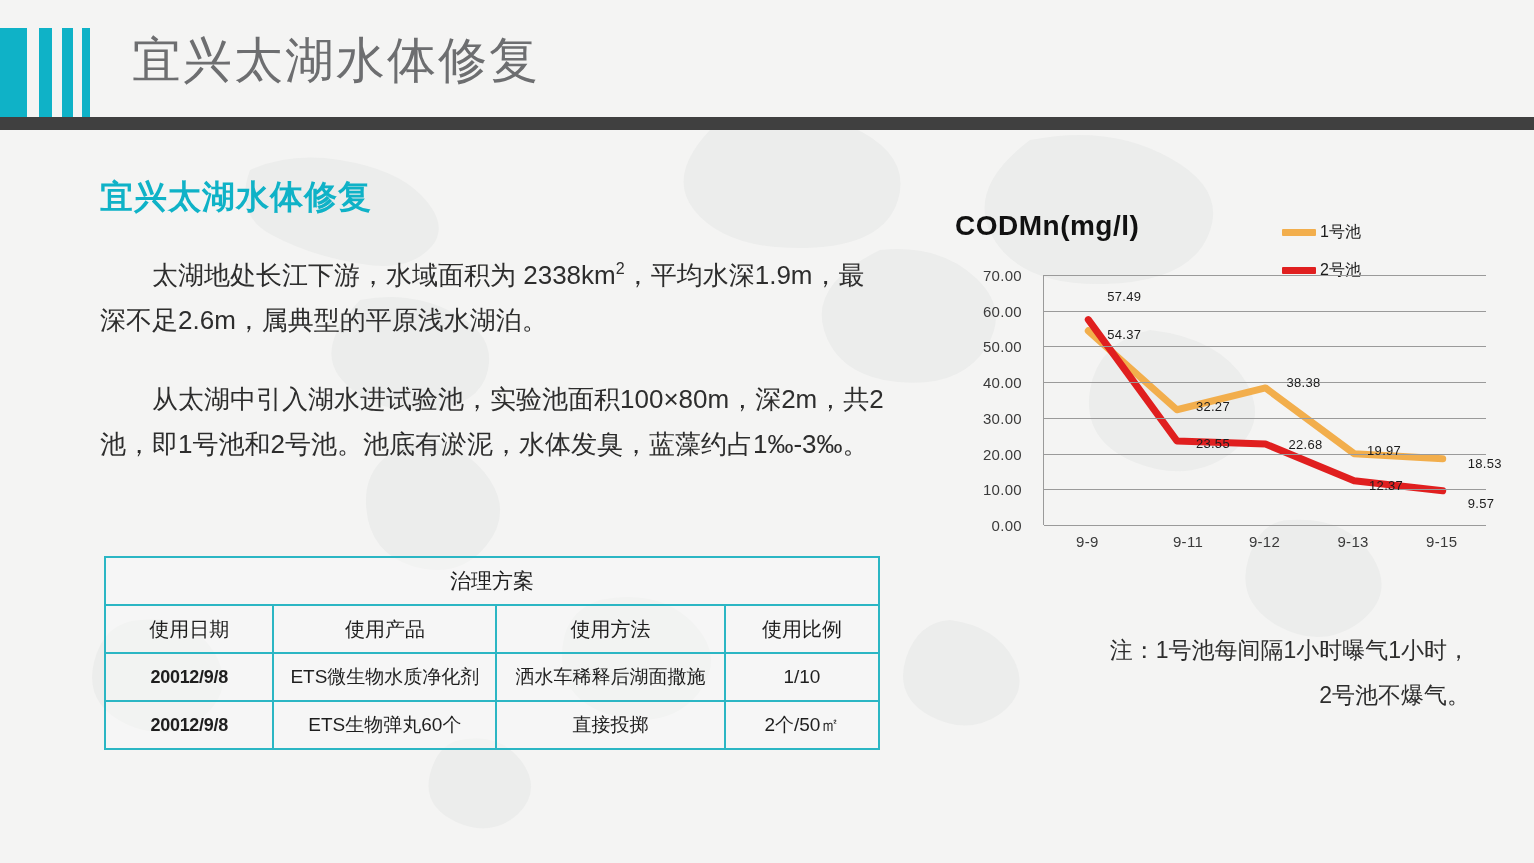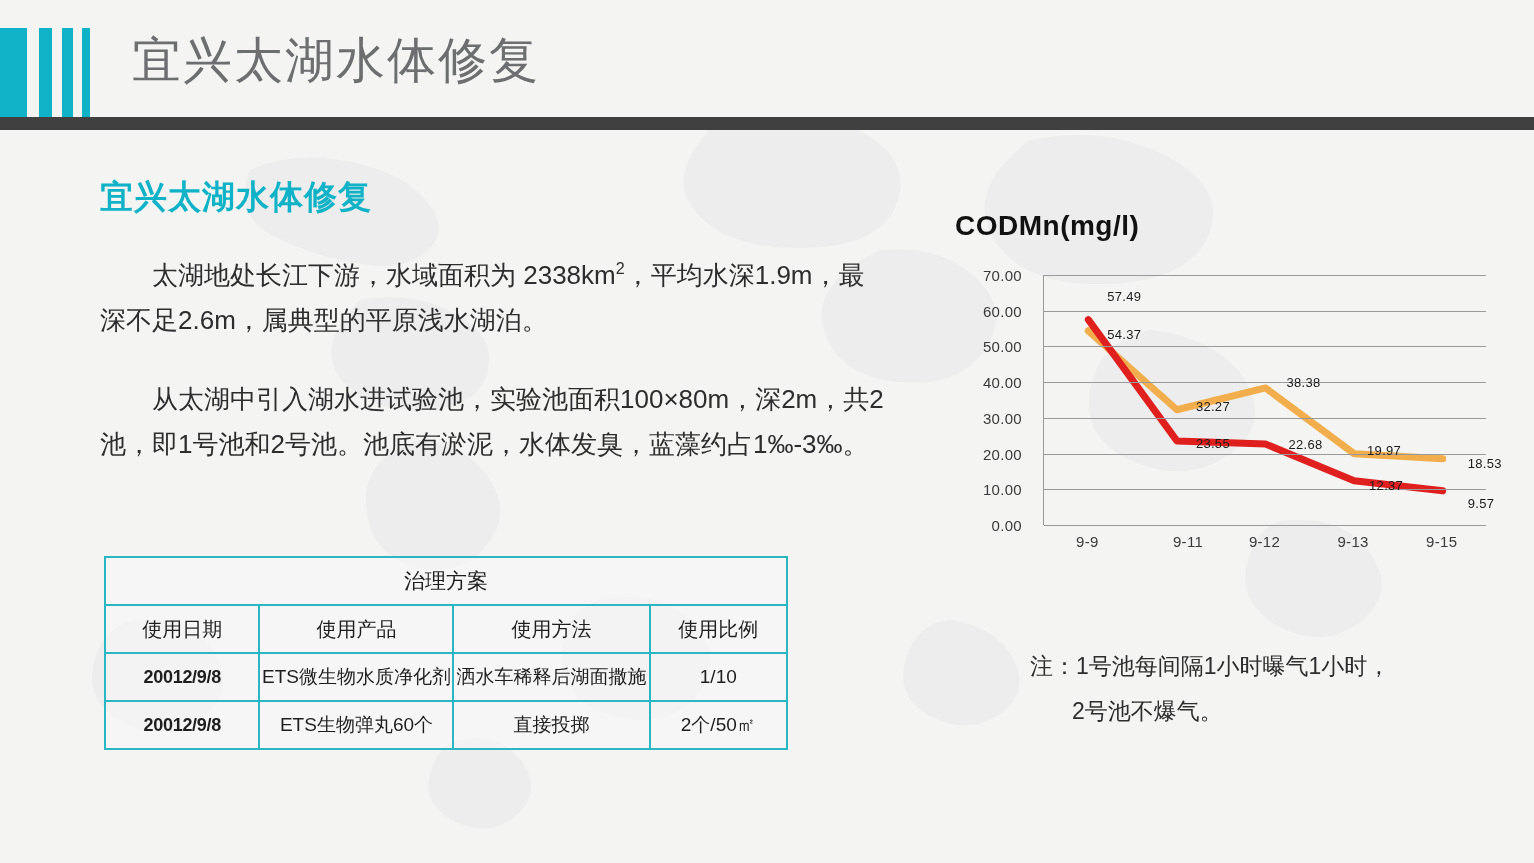--- a/index.html
+++ b/index.html
@@ -96,21 +96,21 @@
     font-size: 0.62em;
     vertical-align: super;
     line-height: 0;
   }
 
   
   .plan-table {
     position: absolute;
     left: 104px;
     top: 556px;
-    width: 684px;
+    width: 776px;
     border-collapse: collapse;
     background: rgba(248,248,248,0.55);
   }
   .plan-table td, .plan-table th {
     border: 2px solid #2bb6c4;
     text-align: center;
     color: #1e1e1e;
     font-weight: normal;
     font-size: 19px;
     padding: 0;
@@ -245,25 +245,26 @@
     color: #3a3a3a;
     transform: translateX(-50%);
     white-space: nowrap;
     letter-spacing: 0.3px;
   }
 
   
   .note {
     position: absolute;
     left: 1030px;
-    top: 644px;
+    top: 628px;
     width: 440px;
     font-size: 23px;
     line-height: 45px;
     color: #2d2d2d;
+    text-align: right;
   }
   .note-line2 { padding-left: 42px; }
 </style>
 </head>
 <body>
 
 <div id="slide">
 
   <svg class="watermark" viewBox="0 0 1534 863" preserveAspectRatio="none">
     <g fill="#e2e4e3" opacity="0.85">
@@ -321,20 +322,30 @@
         <td class="c2">ETS生物弹丸60个</td>
         <td class="c3">直接投掷</td>
         <td class="c4">2个/50㎡</td>
       </tr>
     </tbody>
   </table>
 
   <div class="chart-block">
     <div class="chart-title">CODMn(mg/l)</div>
 
+    <div class="legend">
+      <div class="legend-row">
+        <span class="legend-swatch" id="sw0" style="background: rgb(242, 174, 76);"></span>
+        <span class="legend-label">1号池</span>
+      </div>
+      <div class="legend-row">
+        <span class="legend-swatch" id="sw1" style="background: rgb(224, 31, 31);"></span>
+        <span class="legend-label">2号池</span>
+      </div>
+    </div>
 
     <div class="plot-wrap">
       <div class="y-labels" id="y-labels">
           <div class="y-label" style="top: 250px;">0.00</div>
           <div class="y-label" style="top: 214.286px;">10.00</div>
           <div class="y-label" style="top: 178.571px;">20.00</div>
           <div class="y-label" style="top: 142.857px;">30.00</div>
           <div class="y-label" style="top: 107.143px;">40.00</div>
           <div class="y-label" style="top: 71.4286px;">50.00</div>
           <div class="y-label" style="top: 35.7143px;">60.00</div>

